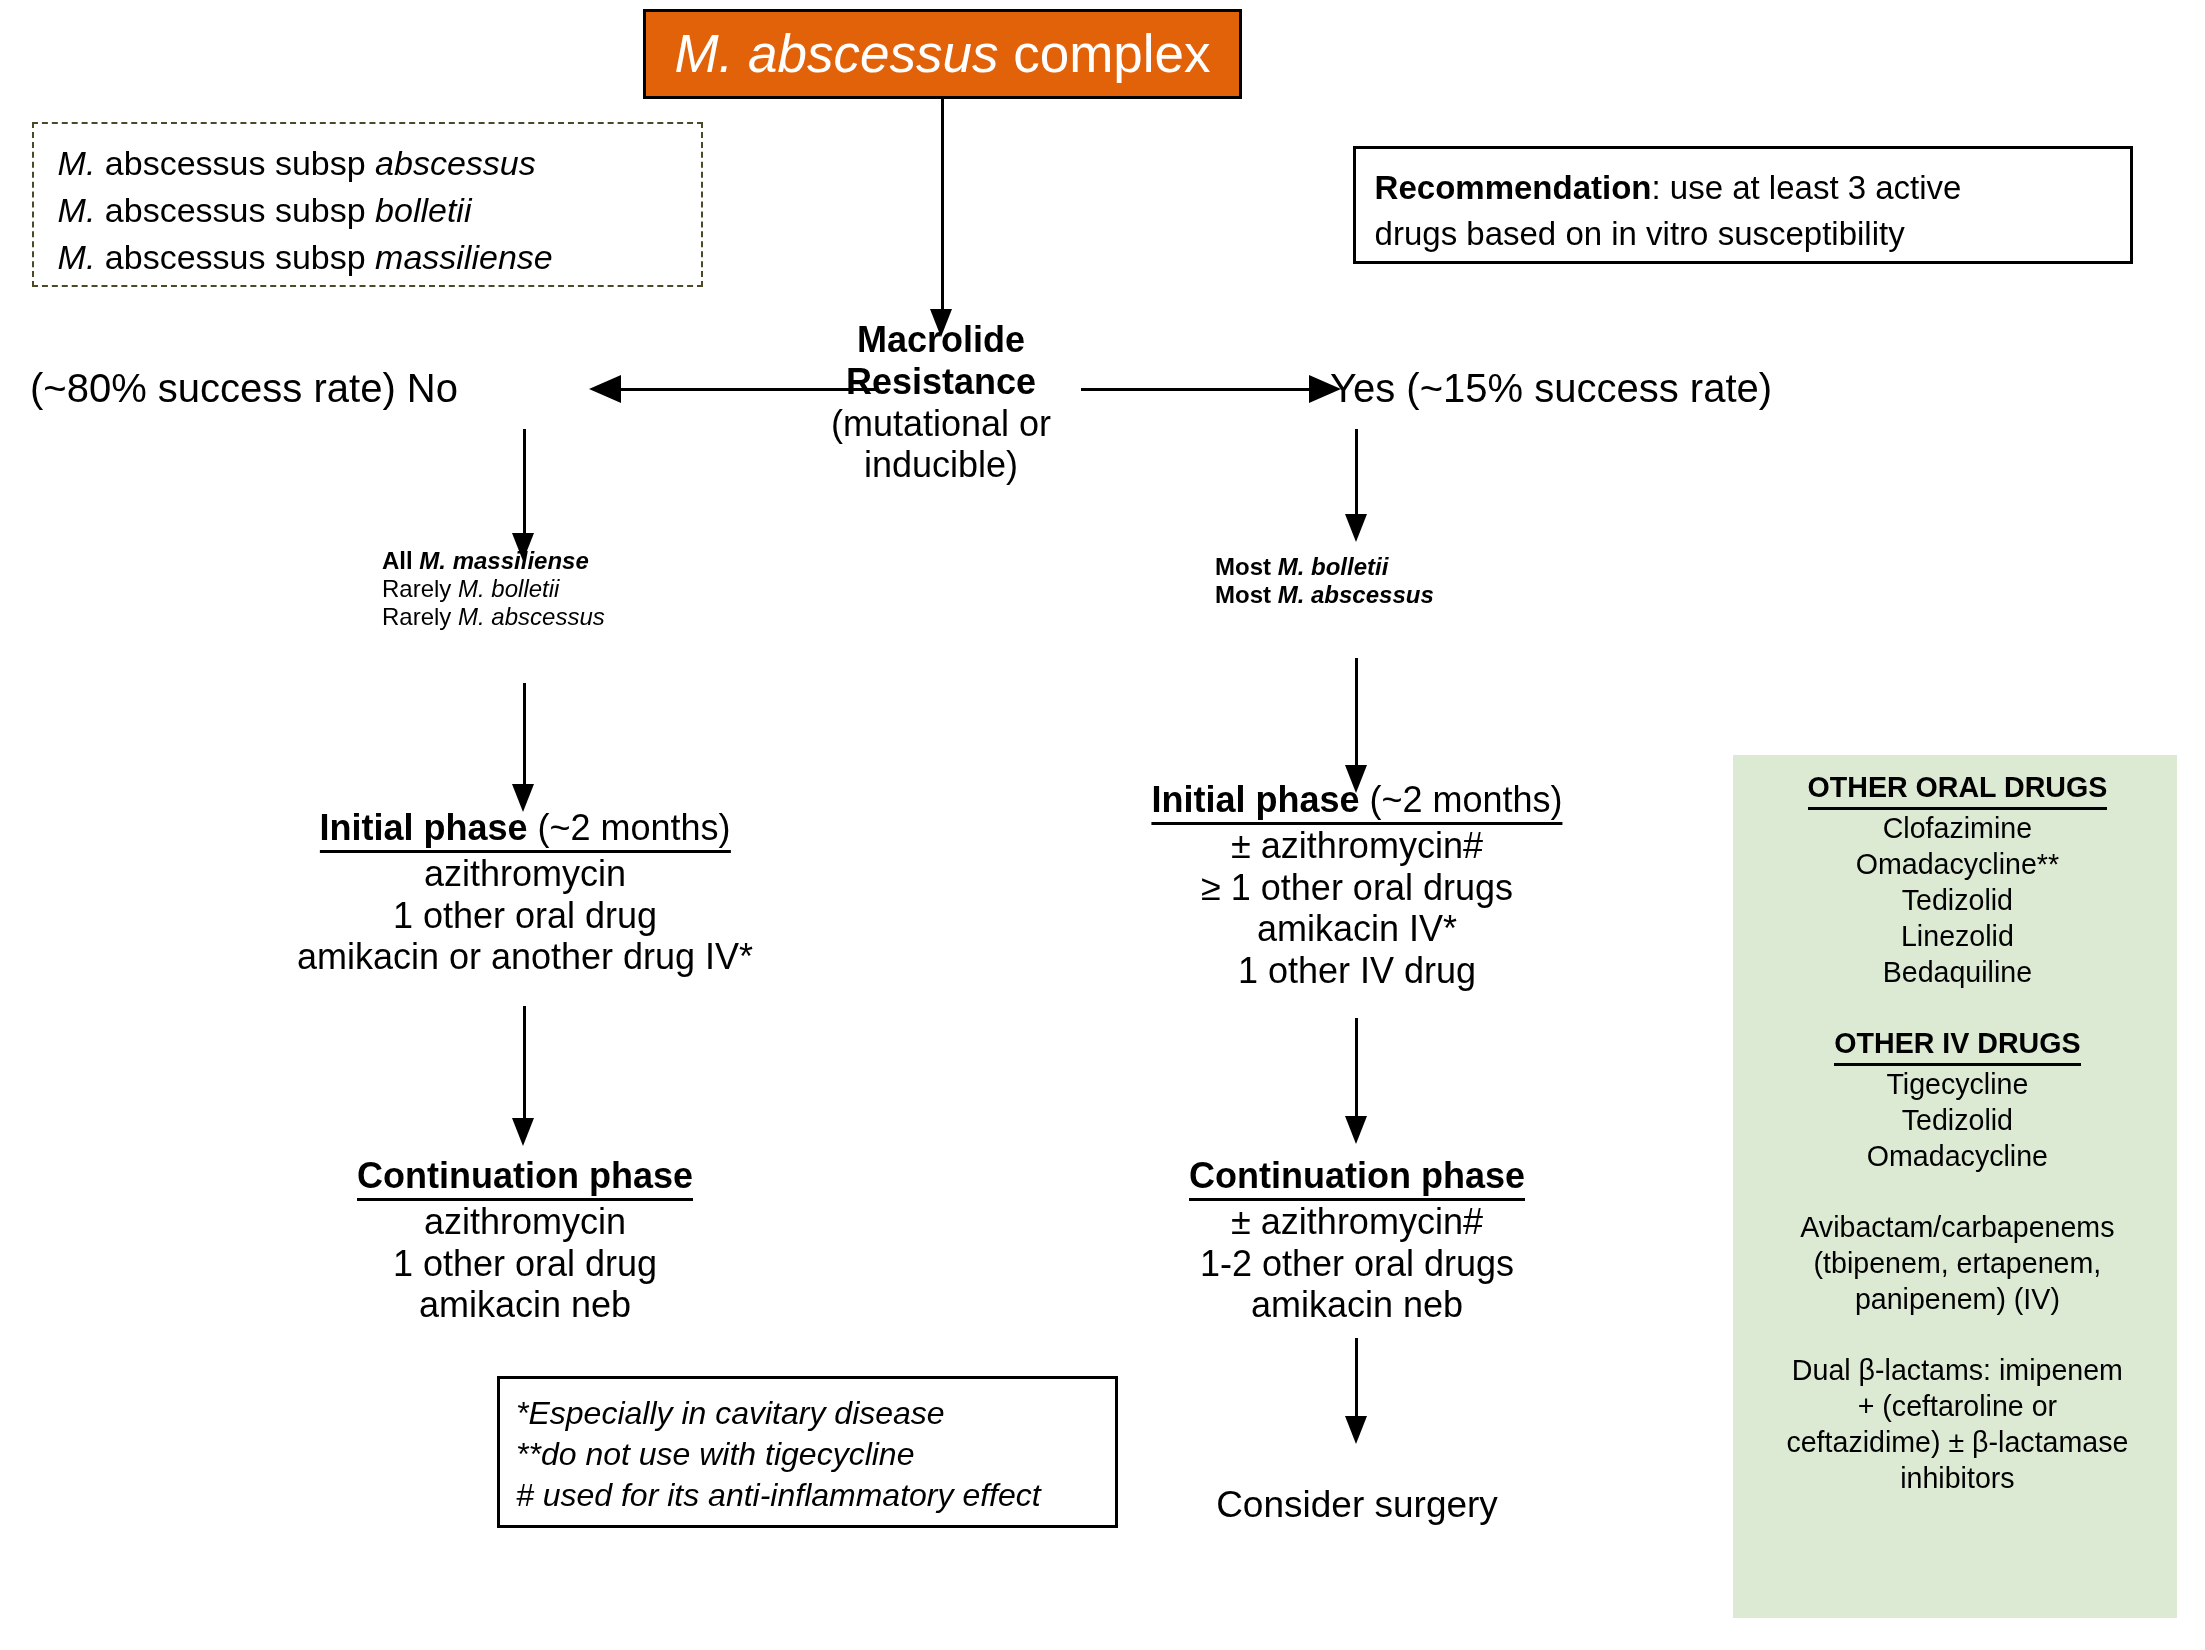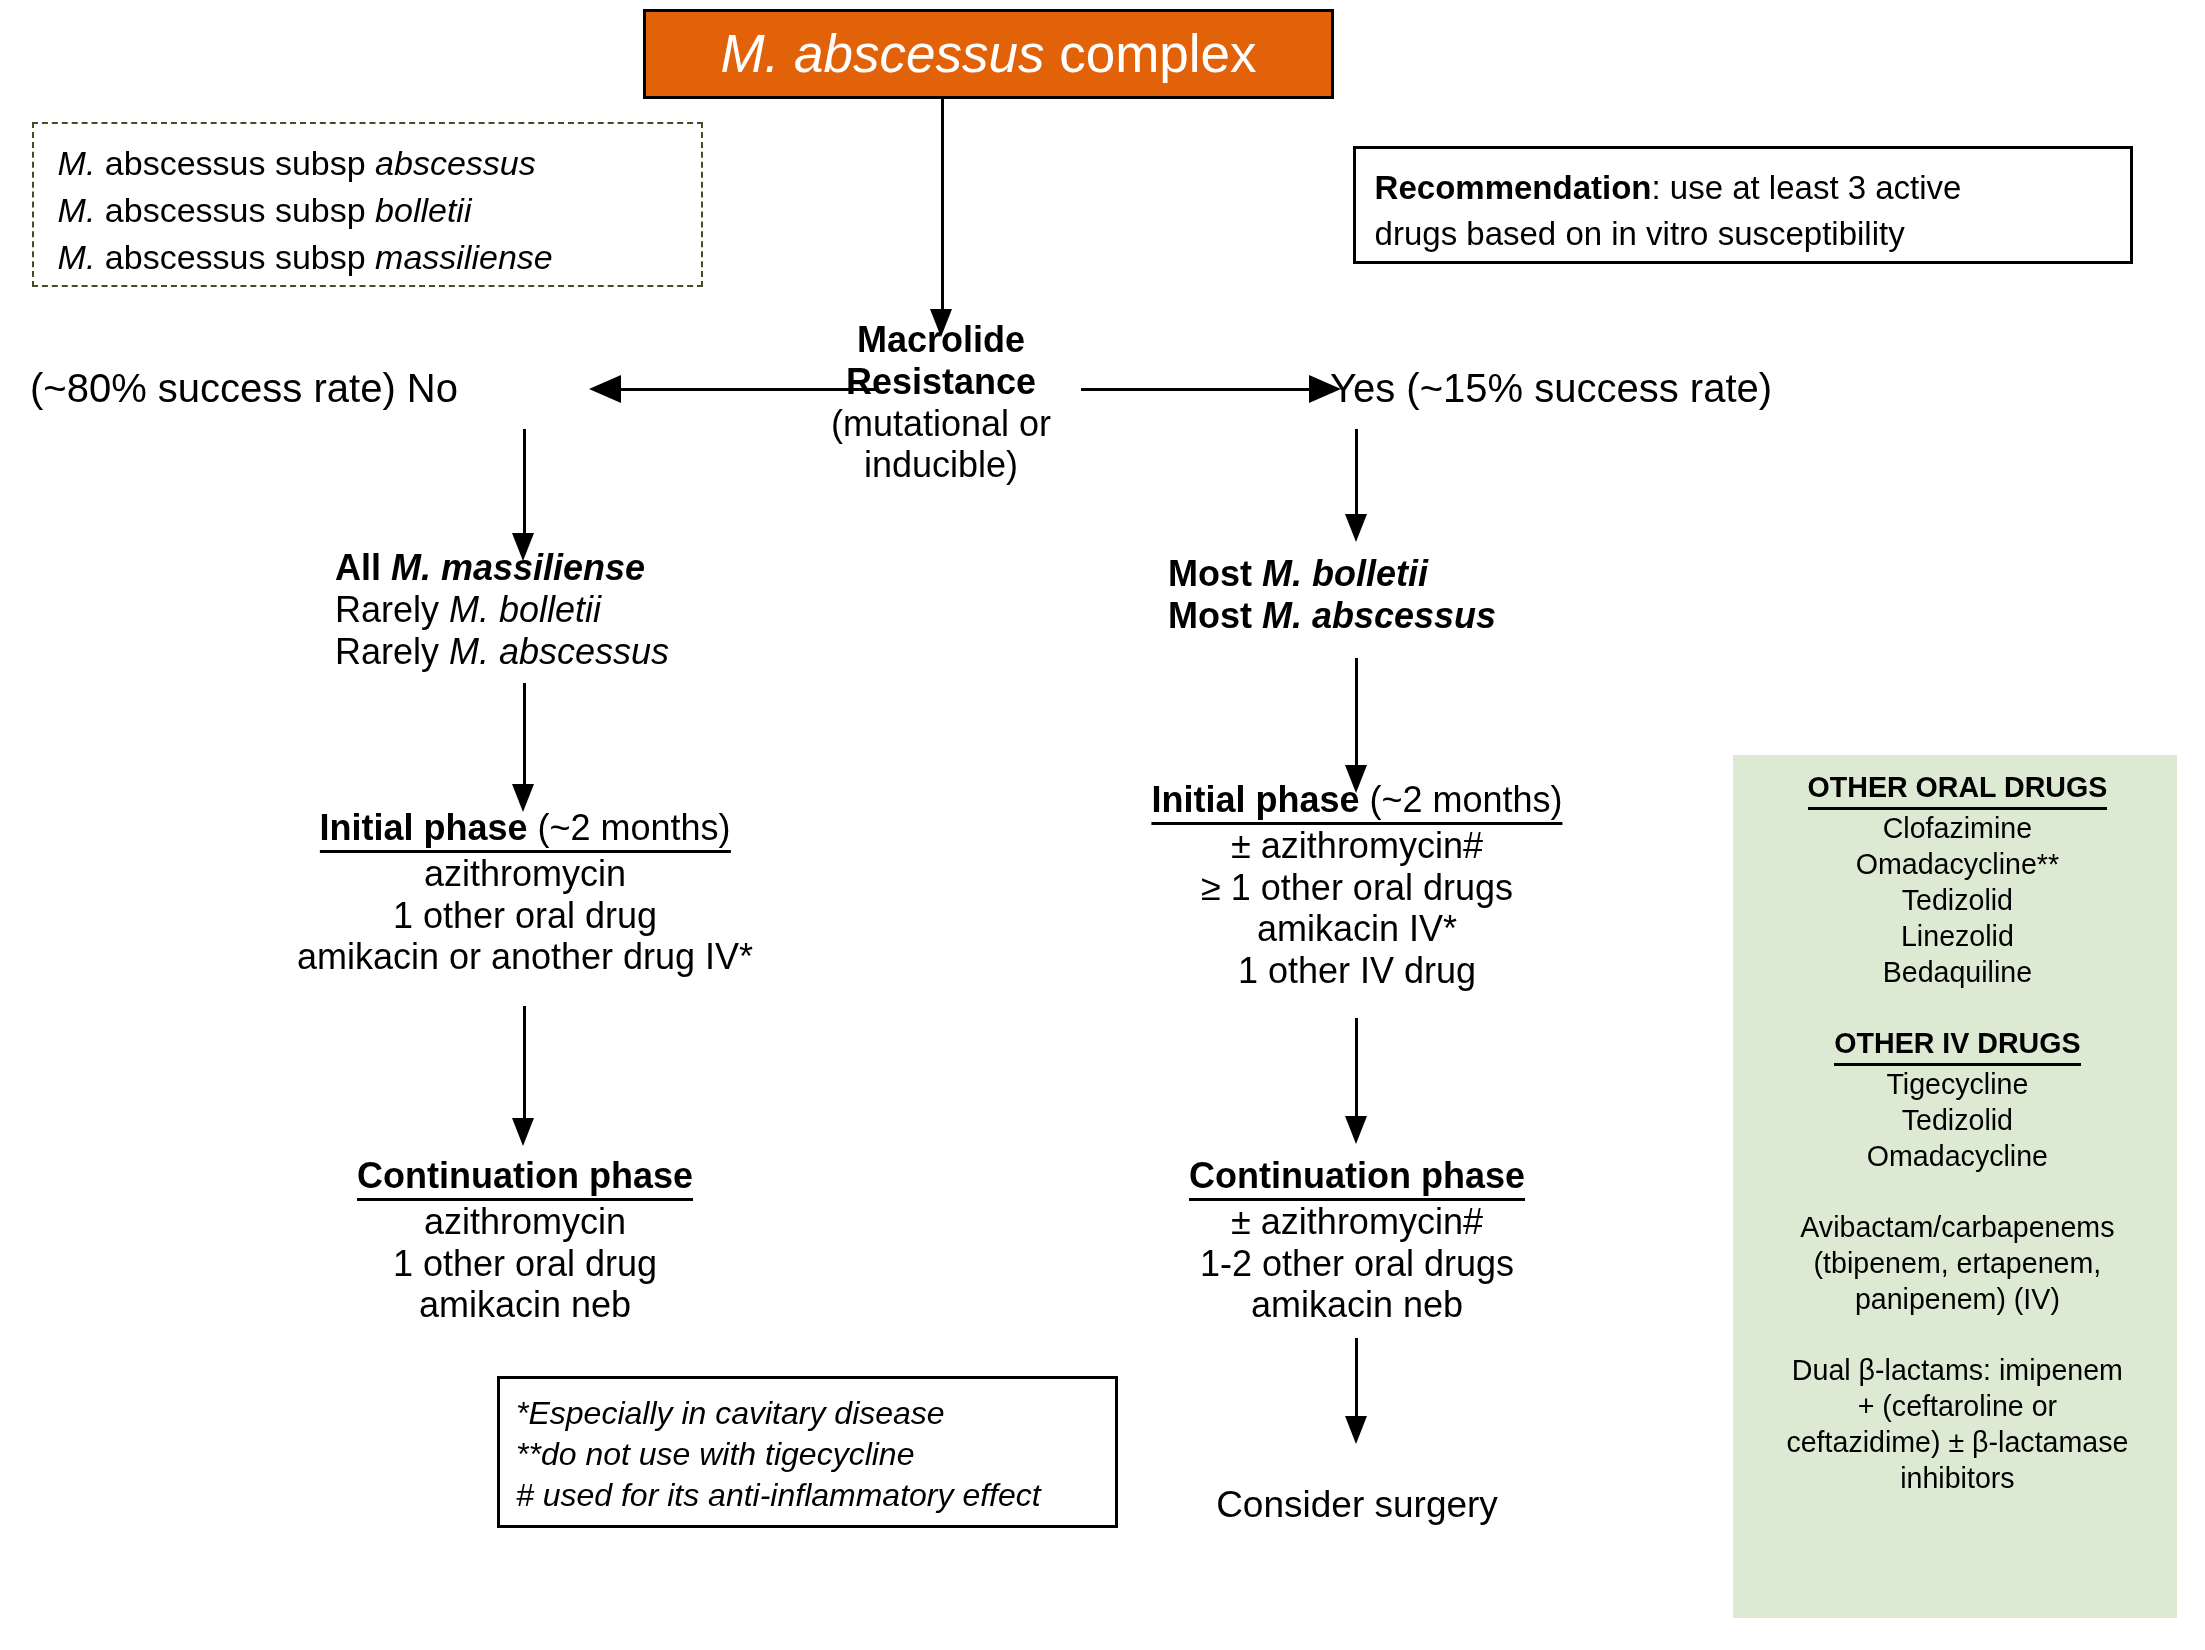--- a/index.html
+++ b/index.html
@@ -16,21 +16,21 @@
     width: 2205px;
     height: 1650px;
     background: #ffffff;
     overflow: hidden;
   }
   .abs { position: absolute; }
 
   
   #title-box {
     left: 643px; top: 8.7px;
-    width: 691px; height: 90px;
+    width: 599px; height: 90px;
     background: #E2620A;
     border: 3.7px solid #000000;
     box-sizing: border-box;
     display: flex;
     align-items: center;
     justify-content: center;
   }
   #title-text {
     color: #ffffff;
     font-size: 53px;
@@ -69,21 +69,21 @@
   }
   .rec-line b { font-weight: bold; }
 
   
   .txt-block { white-space: nowrap; }
   .ctr { text-align: center; transform: translateX(-50%); }
   .line { line-height: 1.16; }
 
   .f-macro { font-size: 36px; }
   .f-branch { font-size: 40px; }
-  .f-species { font-size: 36px; }
+  .f-species { font-size: 24px; margin-left: 47px; }
   .f-phase { font-size: 36px; }
   .f-surgery { font-size: 37px; }
 
   .b { font-weight: bold; }
   .i { font-style: italic; }
   .hdr-ul {
     display: inline-block;
     border-bottom: 3.7px solid #000;
     padding-bottom: 1.2px;
   }

